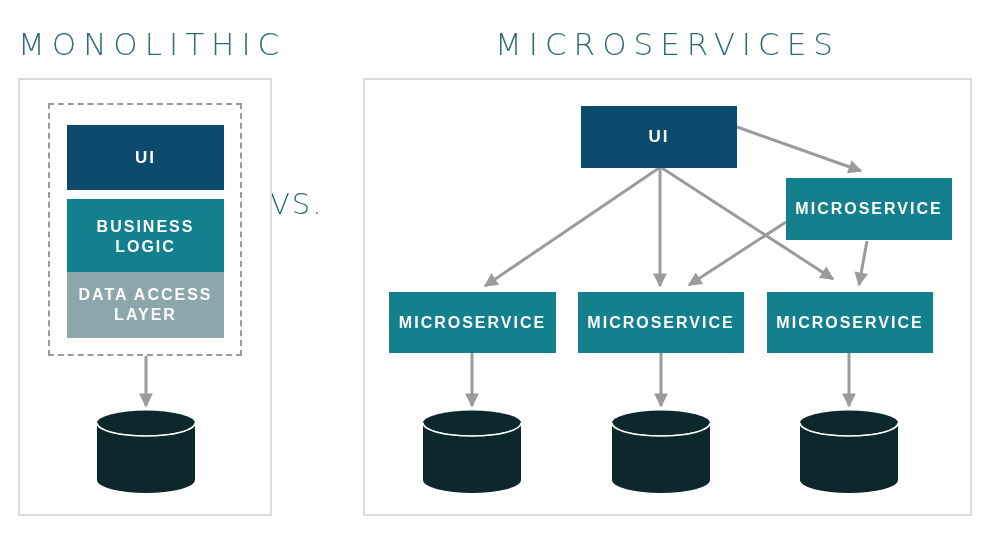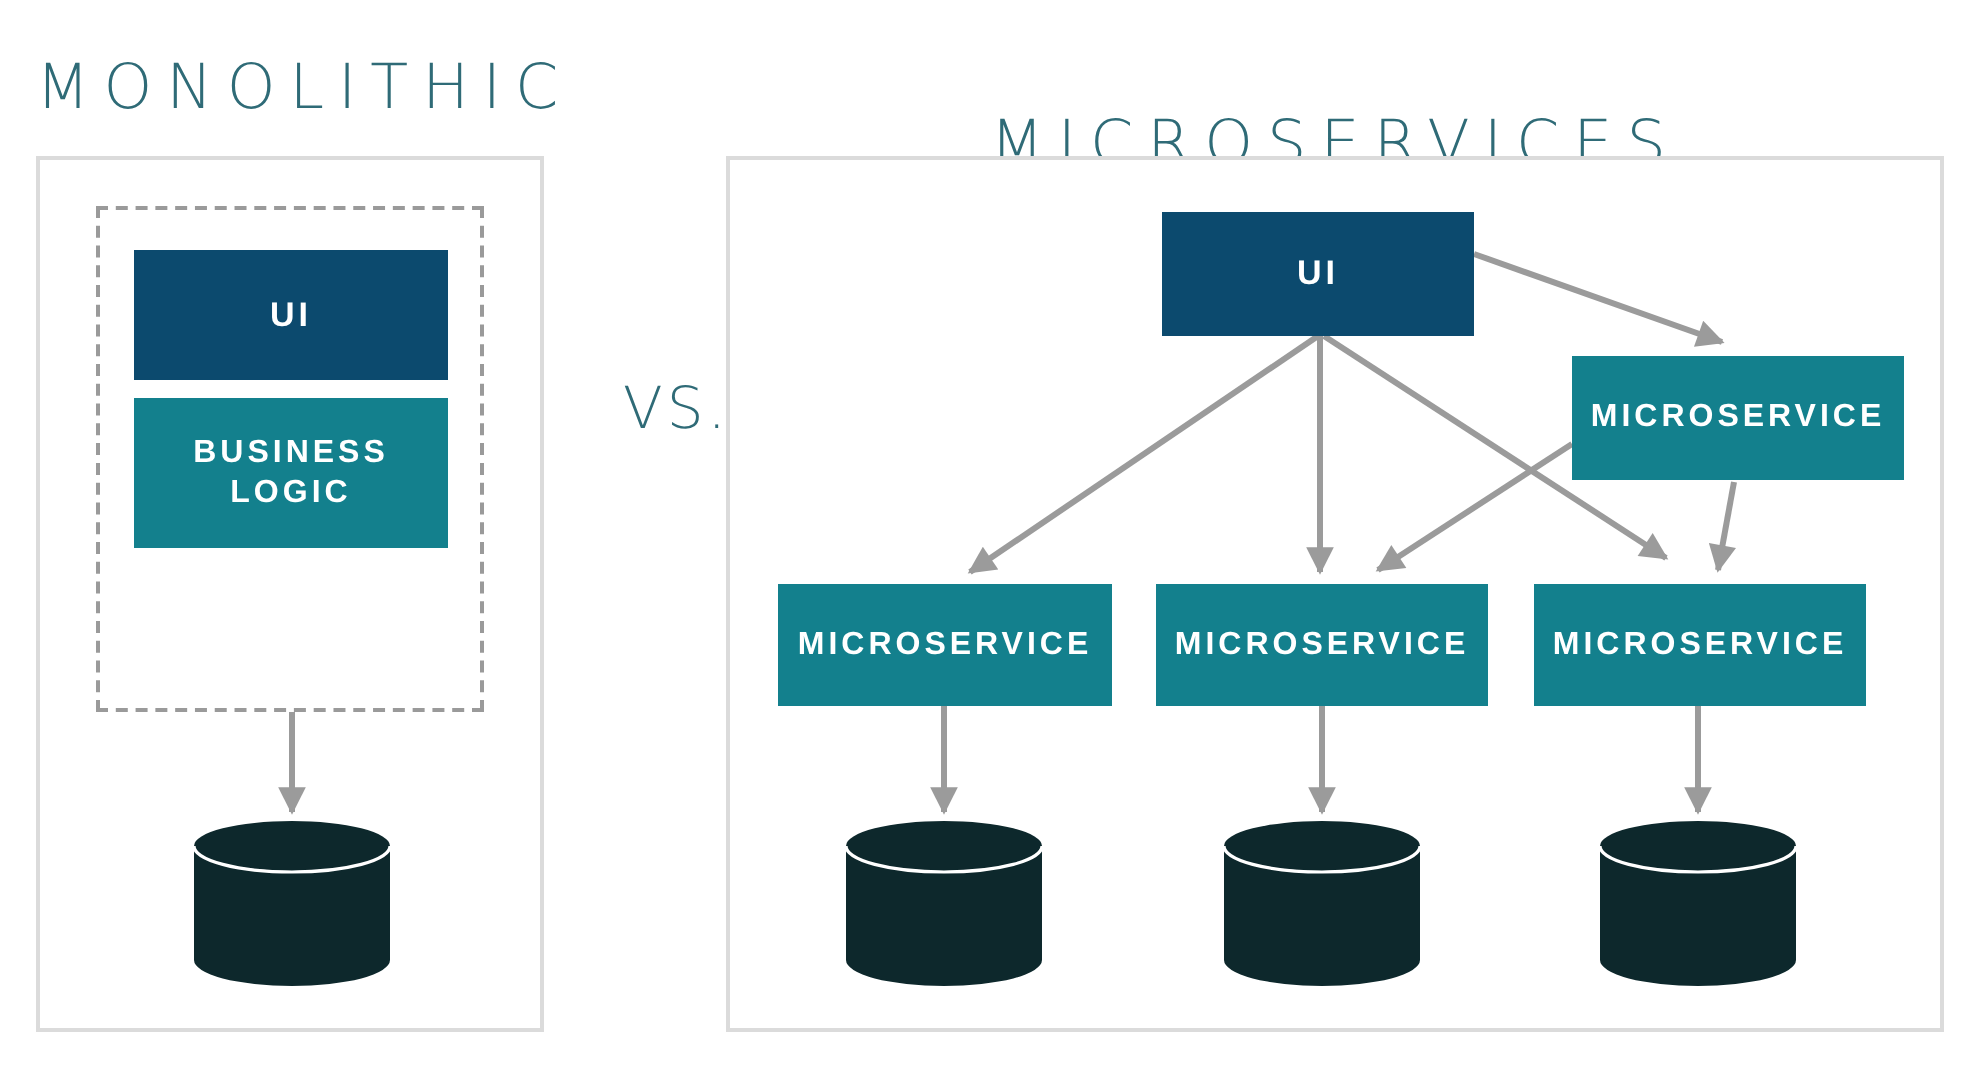--- a/index.html
+++ b/index.html
@@ -7,25 +7,25 @@
     position:relative;width:989px;height:538px;background:#ffffff;overflow:hidden;
     font-family:"Liberation Sans", sans-serif;
   }
   .title{
     position:absolute;top:26px;height:36px;
     font-family:"DejaVu Sans", sans-serif;
     font-weight:200;font-size:31px;line-height:36px;
     letter-spacing:7px;color:#2f6b77;text-align:center;white-space:nowrap;
   }
   #title-mono{left:18px;width:254px;}
-  #title-micro{left:363px;width:609px;margin-top:28px;}
+  #title-micro{left:363px;width:609px;}
   .versus{
     position:absolute;left:270px;top:184px;width:95px;height:40px;
     font-family:"DejaVu Sans", sans-serif;font-weight:200;font-size:29px;line-height:40px;
-    letter-spacing:2px;color:#2f6b77;text-align:right;
+    letter-spacing:2px;color:#2f6b77;text-align:left;
   }
   .panel{
     position:absolute;top:78px;height:438px;border:2px solid #dbdbdb;
     box-sizing:border-box;background:#ffffff;z-index:0;
   }
   #panel-left{left:18px;width:254px;}
   #panel-right{left:363px;width:609px;}
   .dashed-box{
     position:absolute;left:48px;top:103px;width:194px;height:253px;
     border:2px dashed #9a9a9a;box-sizing:border-box;z-index:1;
@@ -83,20 +83,21 @@
       <line x1="786" y1="222" x2="689" y2="285" marker-end="url(#ah)"></line>
       <line x1="867" y1="241" x2="859" y2="285" marker-end="url(#ah)"></line>
       <line x1="472" y1="353" x2="472" y2="406" marker-end="url(#ah)"></line>
       <line x1="661" y1="353" x2="661" y2="406" marker-end="url(#ah)"></line>
       <line x1="849" y1="353" x2="849" y2="406" marker-end="url(#ah)"></line>
     </g>
   </svg>
 
   <div class="node dark-teal" id="mono-ui">UI</div>
   <div class="node teal" id="mono-bl">BUSINESS LOGIC</div>
+  <div class="node gray-blue" id="mono-dal">DATA ACCESS LAYER</div>
 
   <div class="node dark-teal" id="ms-ui">UI</div>
   <div class="node teal" id="ms-gw">MICROSERVICE</div>
   <div class="node teal" id="ms-1">MICROSERVICE</div>
   <div class="node teal" id="ms-2">MICROSERVICE</div>
   <div class="node teal" id="ms-3">MICROSERVICE</div>
 
   <svg class="db" id="db-mono" viewBox="0 0 100 84" xmlns="http://www.w3.org/2000/svg">
     <path d="M1 13 L1 70 A49 13 0 0 0 99 70 L99 13 A49 13 0 0 1 1 13 Z" fill="#0d282c"></path>
     <ellipse cx="50" cy="13" rx="49" ry="12.5" fill="#0d282c"></ellipse>

